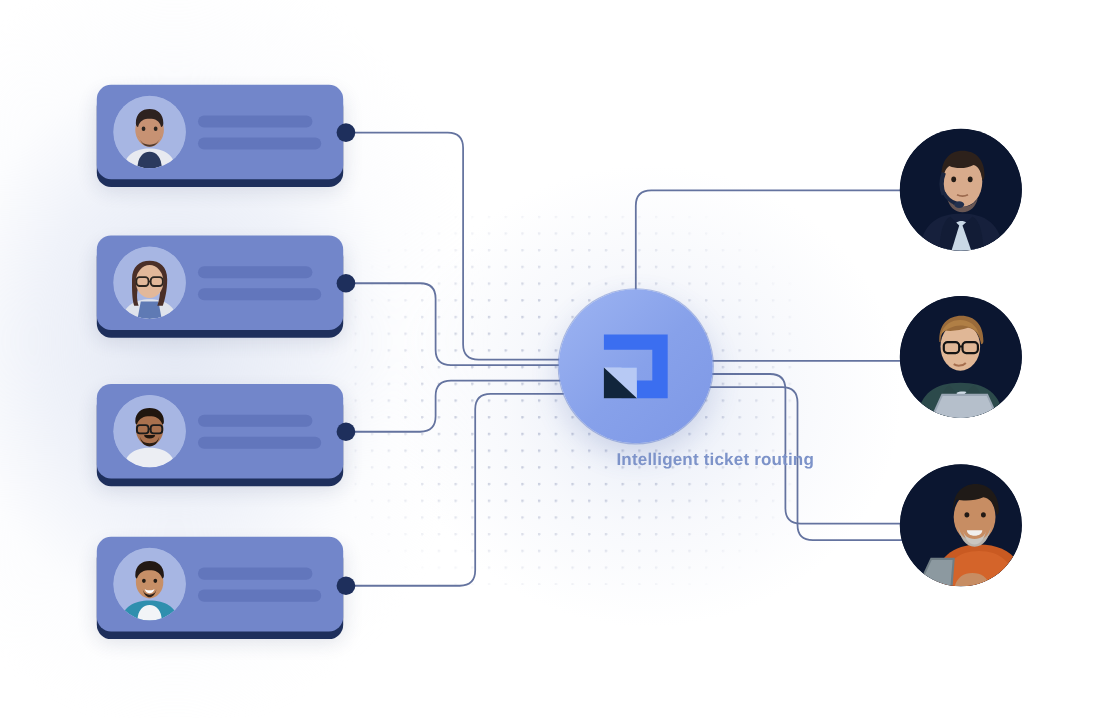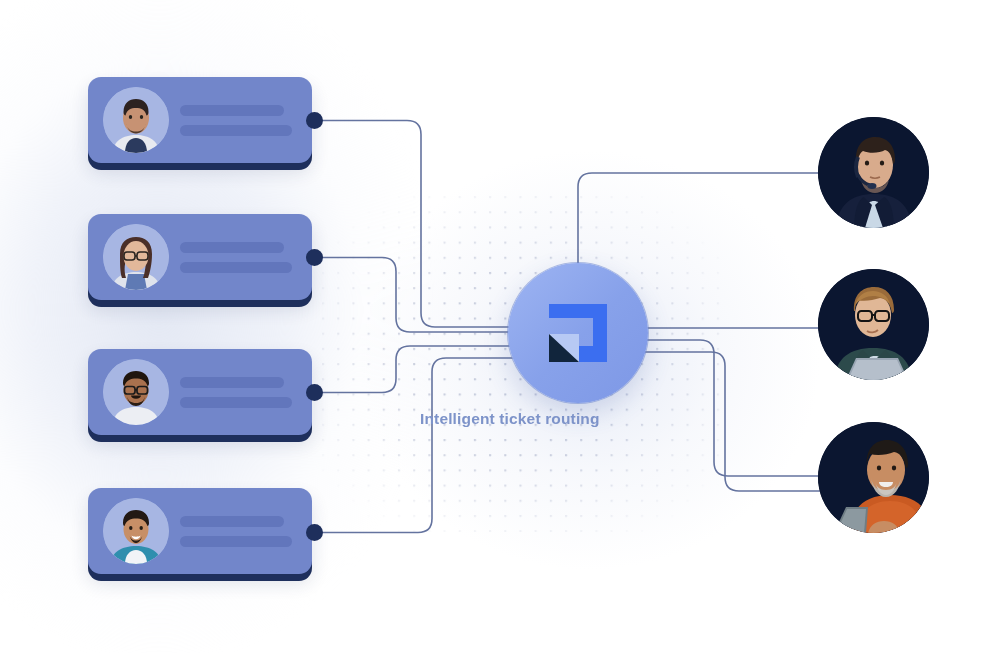--- a/index.html
+++ b/index.html
@@ -148,21 +148,21 @@
     width: 70px;
     height: 70px;
   }
   .hub-logo svg { display: block; }
 
   .hub-label {
     position: absolute;
     left: 420px;
     top: 410px;
     width: 320px;
-    text-align: left;
+    text-align: right;
     font-size: 15.5px;
     font-weight: bold;
     letter-spacing: 0.15px;
     color: #7d93c9;
     font-family: "Liberation Sans", sans-serif;
     white-space: nowrap;
   }
 
   
   .agent {

